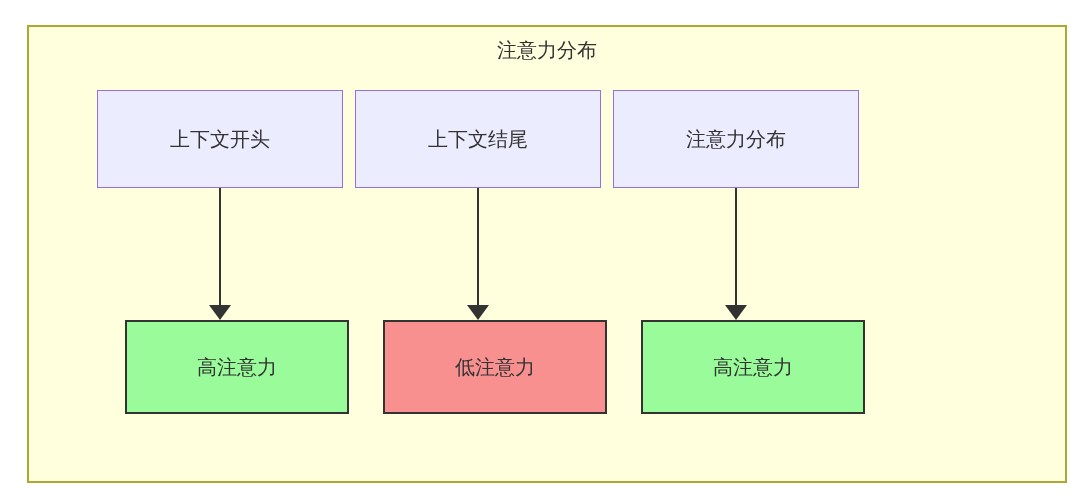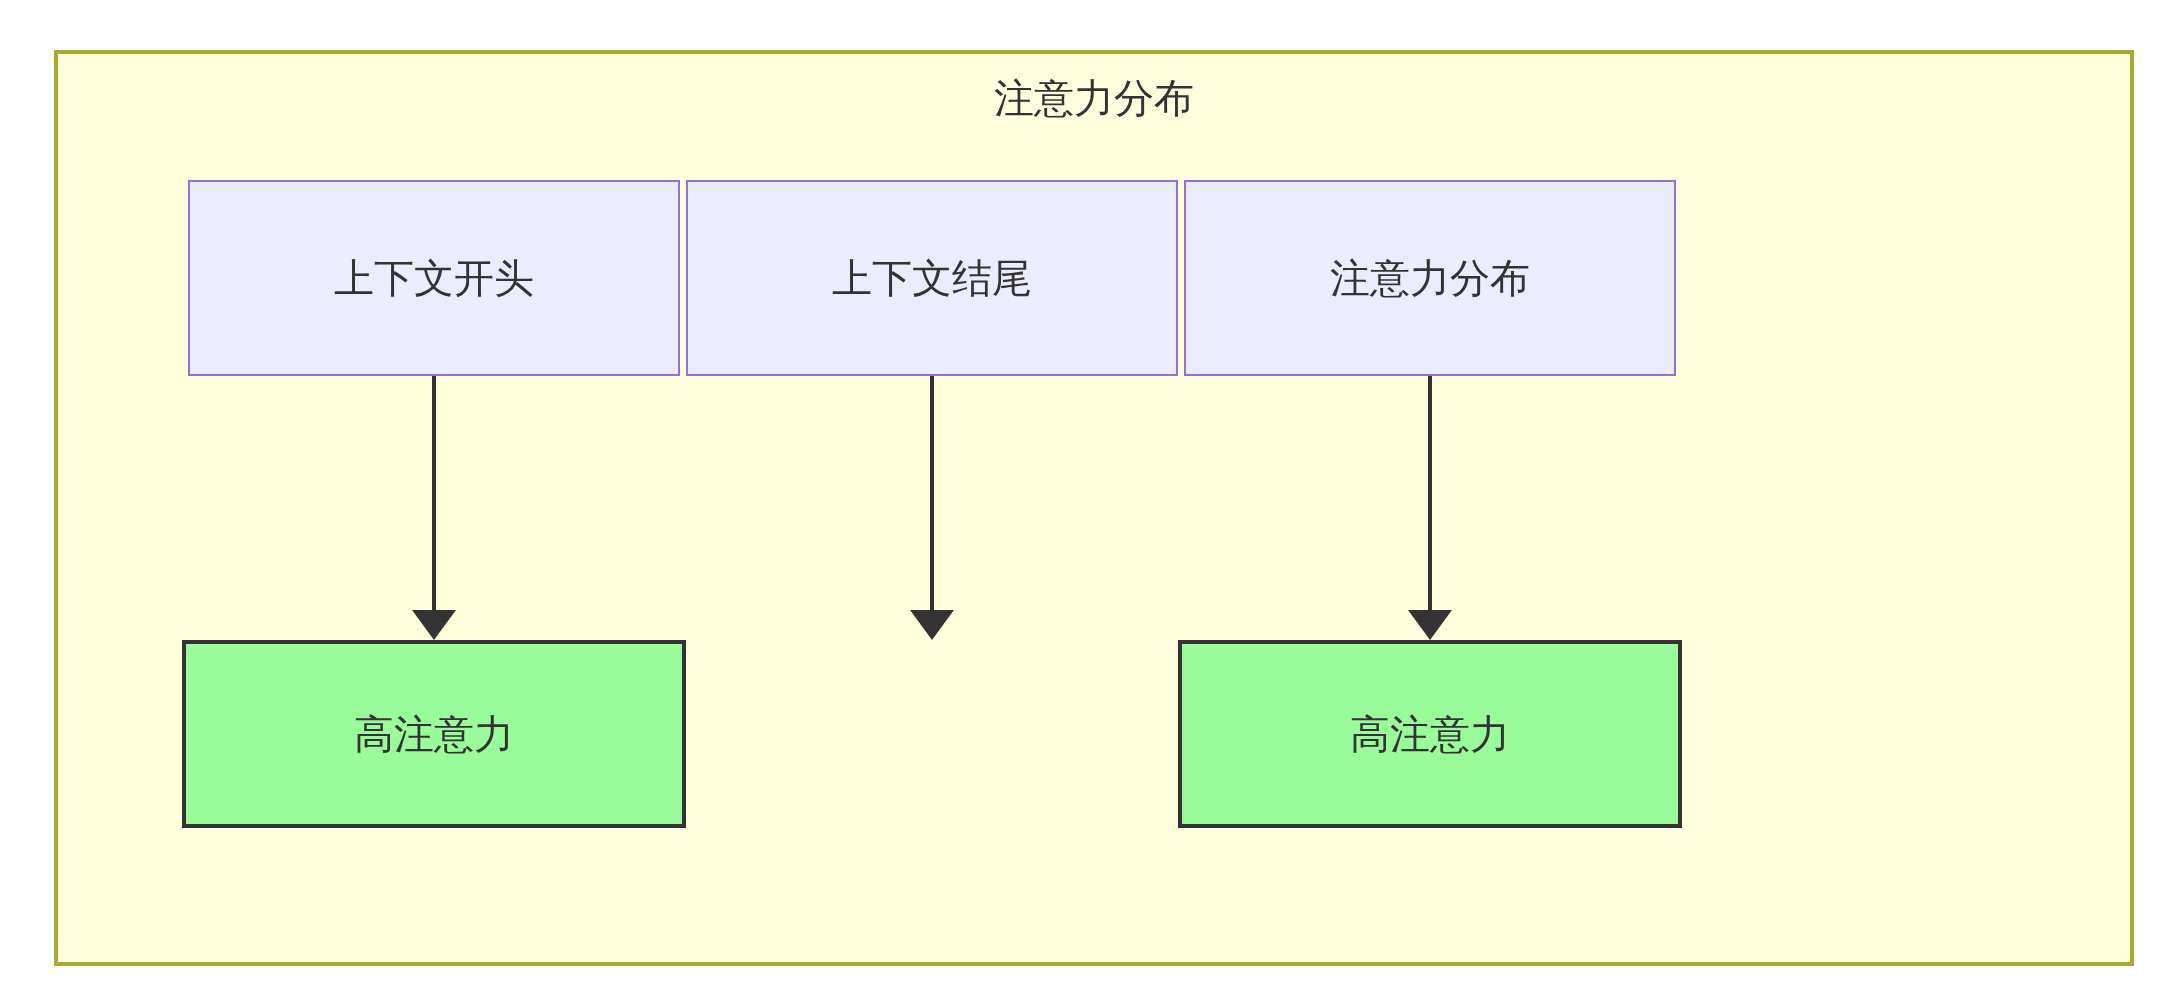--- a/index.html
+++ b/index.html
@@ -52,23 +52,24 @@
     color: #333333;
     text-align: center;
   }
   .context-node {
     width: 246px;
     height: 98px;
     background: #ececff;
     border: 1px solid #9370db;
   }
   .attention-node {
-    width: 252px;
+    width: 224px;
     height: 94px;
     border: 2px solid #333333;
+    margin-left: 34px;
   }
   .attention-node.high { background: #99fb99; }
   .attention-node.low  { background: #f99090; }
   .arrow {
     position: relative;
     width: 22px;
     height: 132px;
   }
   .arrow .line {
     position: absolute;
@@ -108,20 +109,21 @@
         </div>
         <div class="node attention-node high">高注意力</div>
       </div>
 
       <div class="flow-column">
         <div class="node context-node">上下文结尾</div>
         <div class="arrow">
           <div class="line"></div>
           <div class="head"></div>
         </div>
+        <div class="node attention-node low">低注意力</div>
       </div>
 
       <div class="flow-column">
         <div class="node context-node">注意力分布</div>
         <div class="arrow">
           <div class="line"></div>
           <div class="head"></div>
         </div>
         <div class="node attention-node high">高注意力</div>
       </div>

